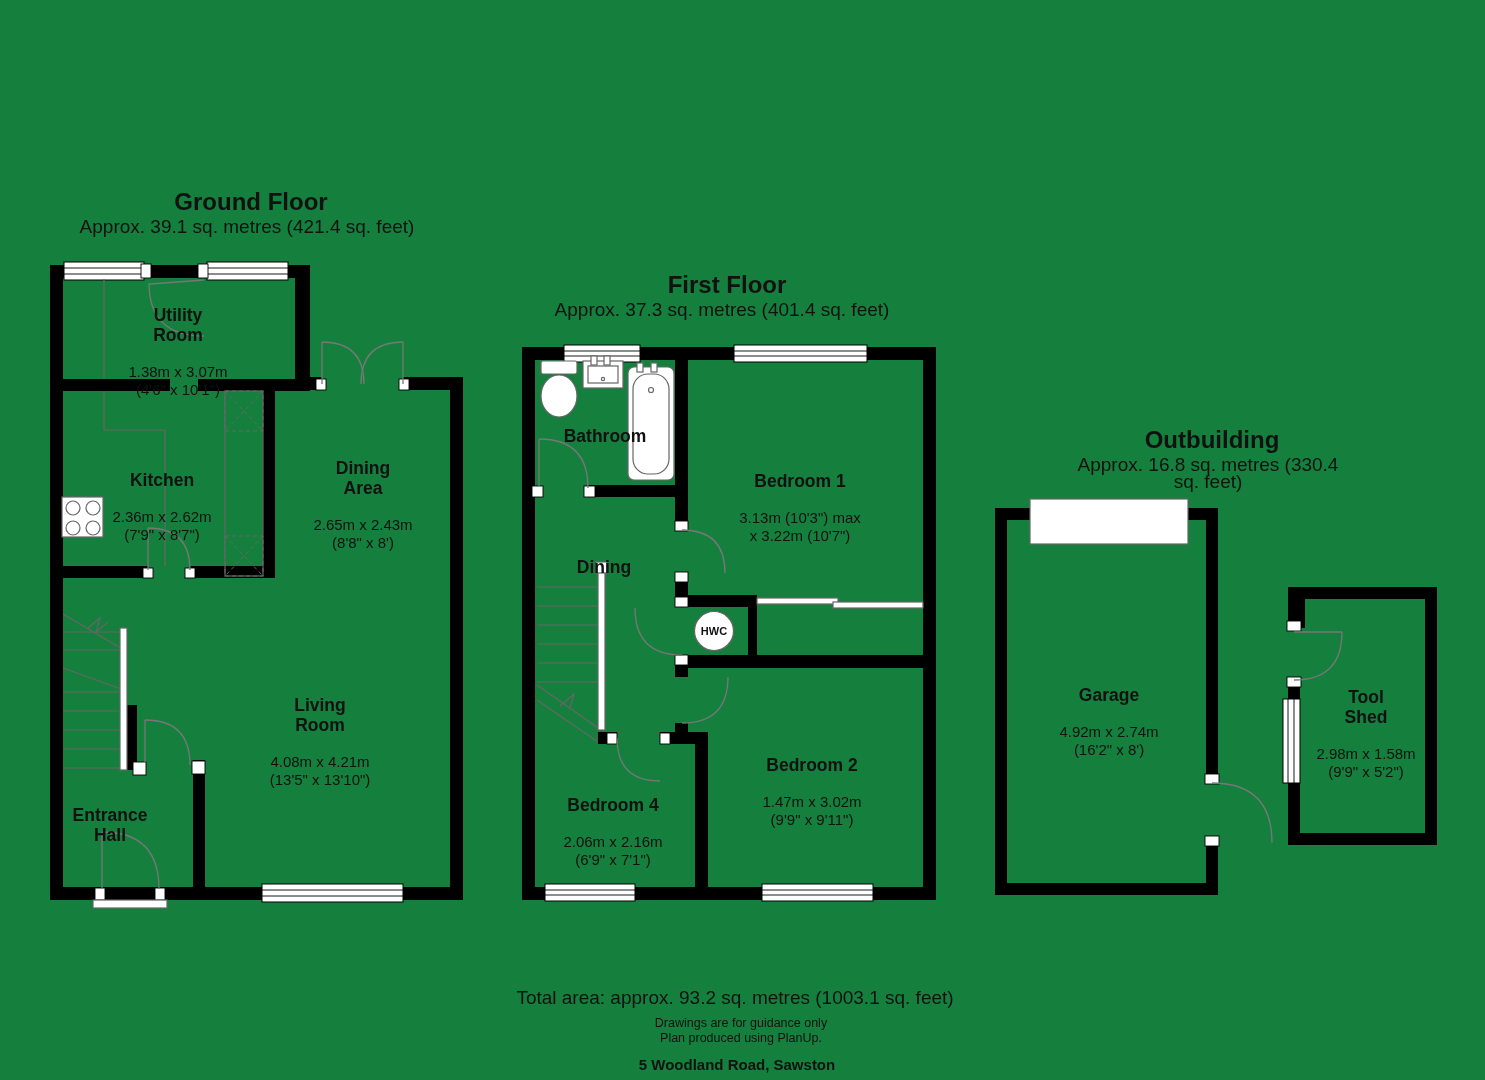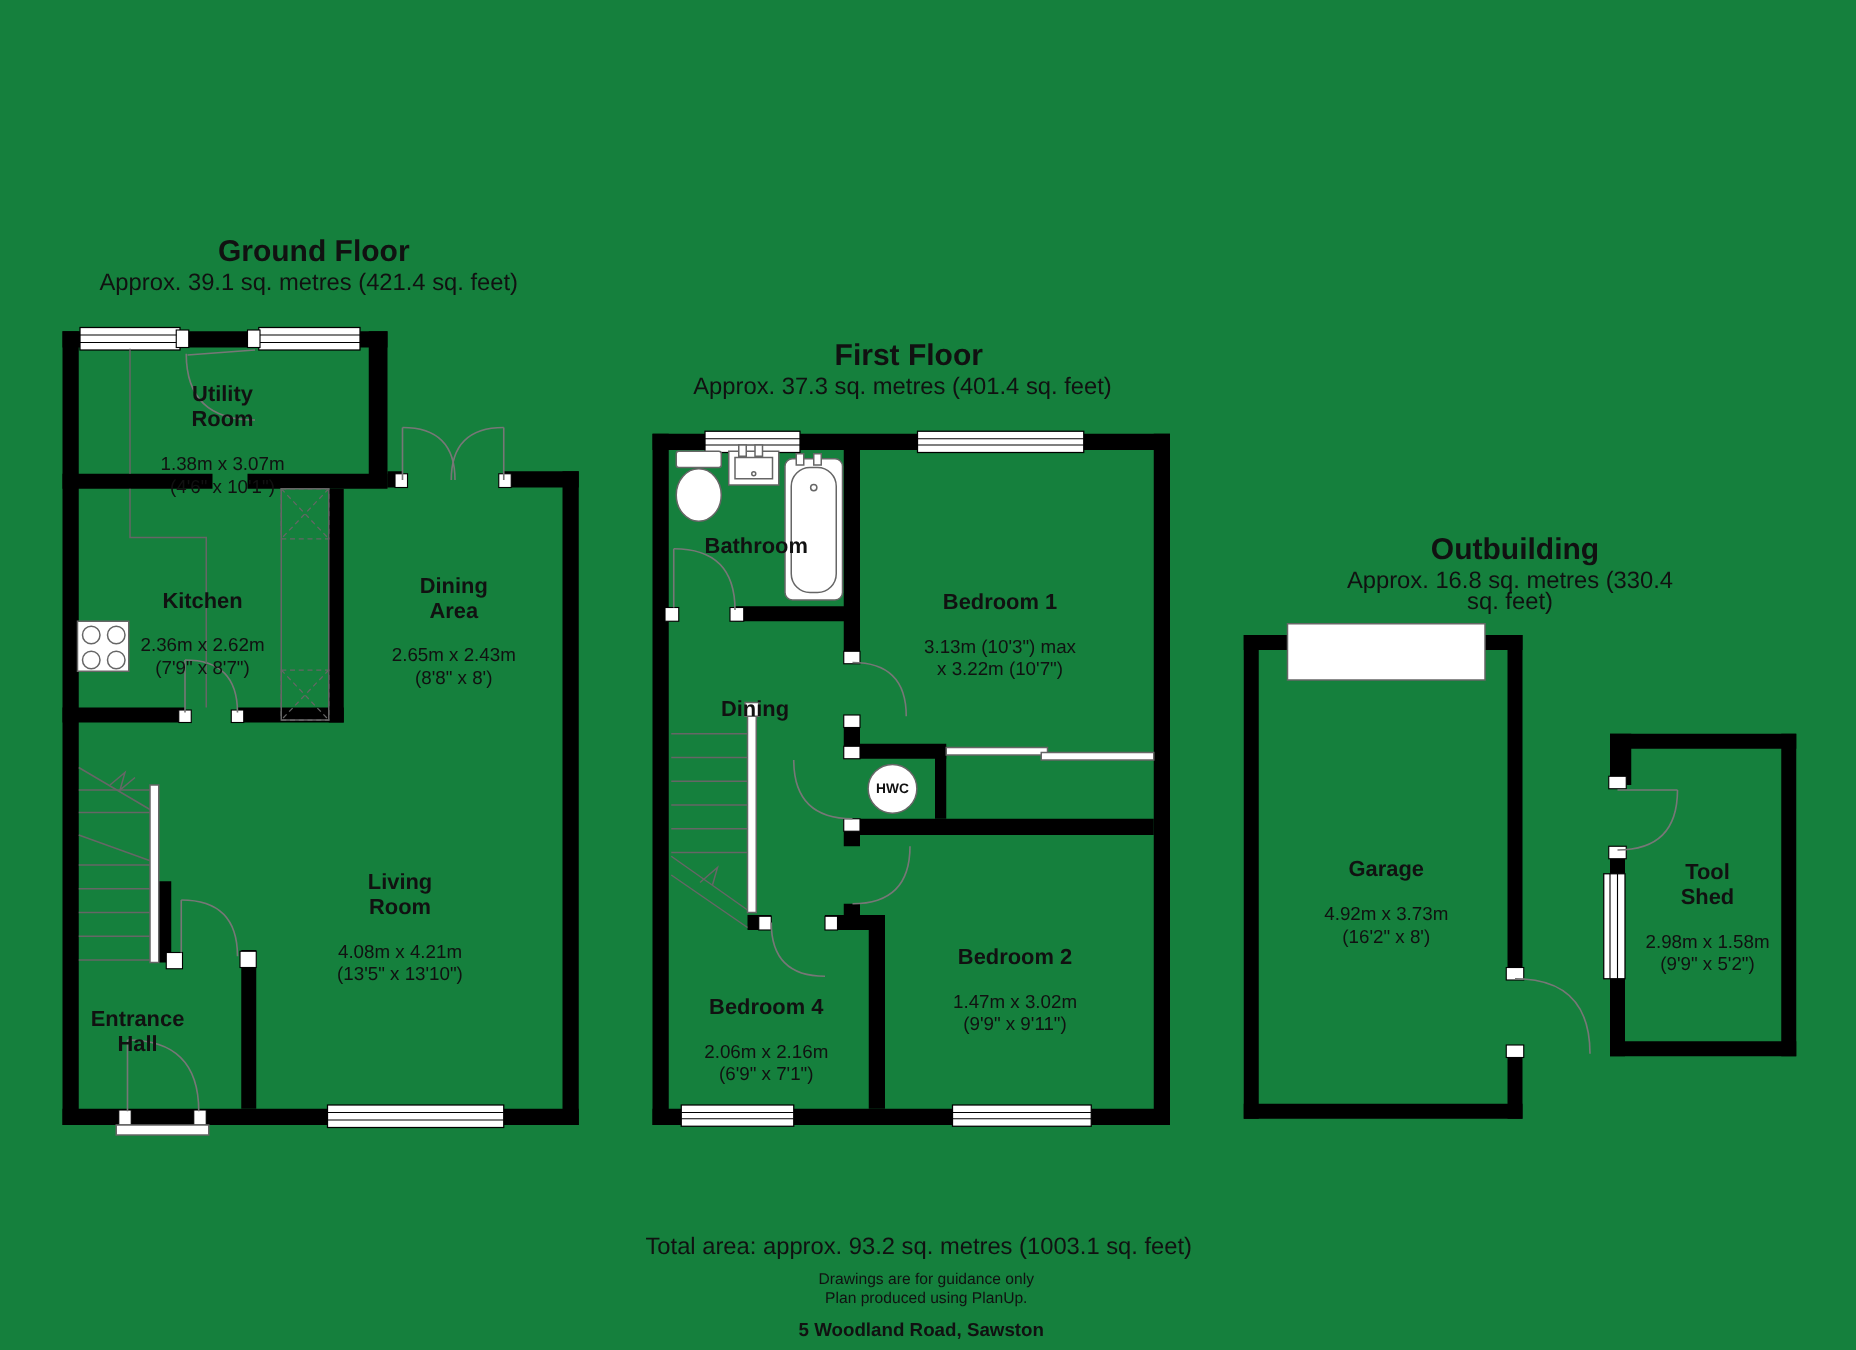--- a/index.html
+++ b/index.html
@@ -338,21 +338,21 @@
   </div>
 
   <div class="lbl" style="left:613px;top:777px;">
     <div class="rname">Bedroom 4</div>
     <div class="rdims">2.06m x 2.16m
 (6'9" x 7'1")</div>
   </div>
 
   <div class="lbl" style="left:1109px;top:667px;">
     <div class="rname">Garage</div>
-    <div class="rdims">4.92m x 3.73m
+    <div class="rdims">4.92m x 2.74m
 (16'2" x 8')</div>
   </div>
 
   <div class="lbl" style="left:1366px;top:669px;">
     <div class="rname">Tool
 Shed</div>
     <div class="rdims">2.98m x 1.58m
 (9'9" x 5'2")</div>
   </div>
 

